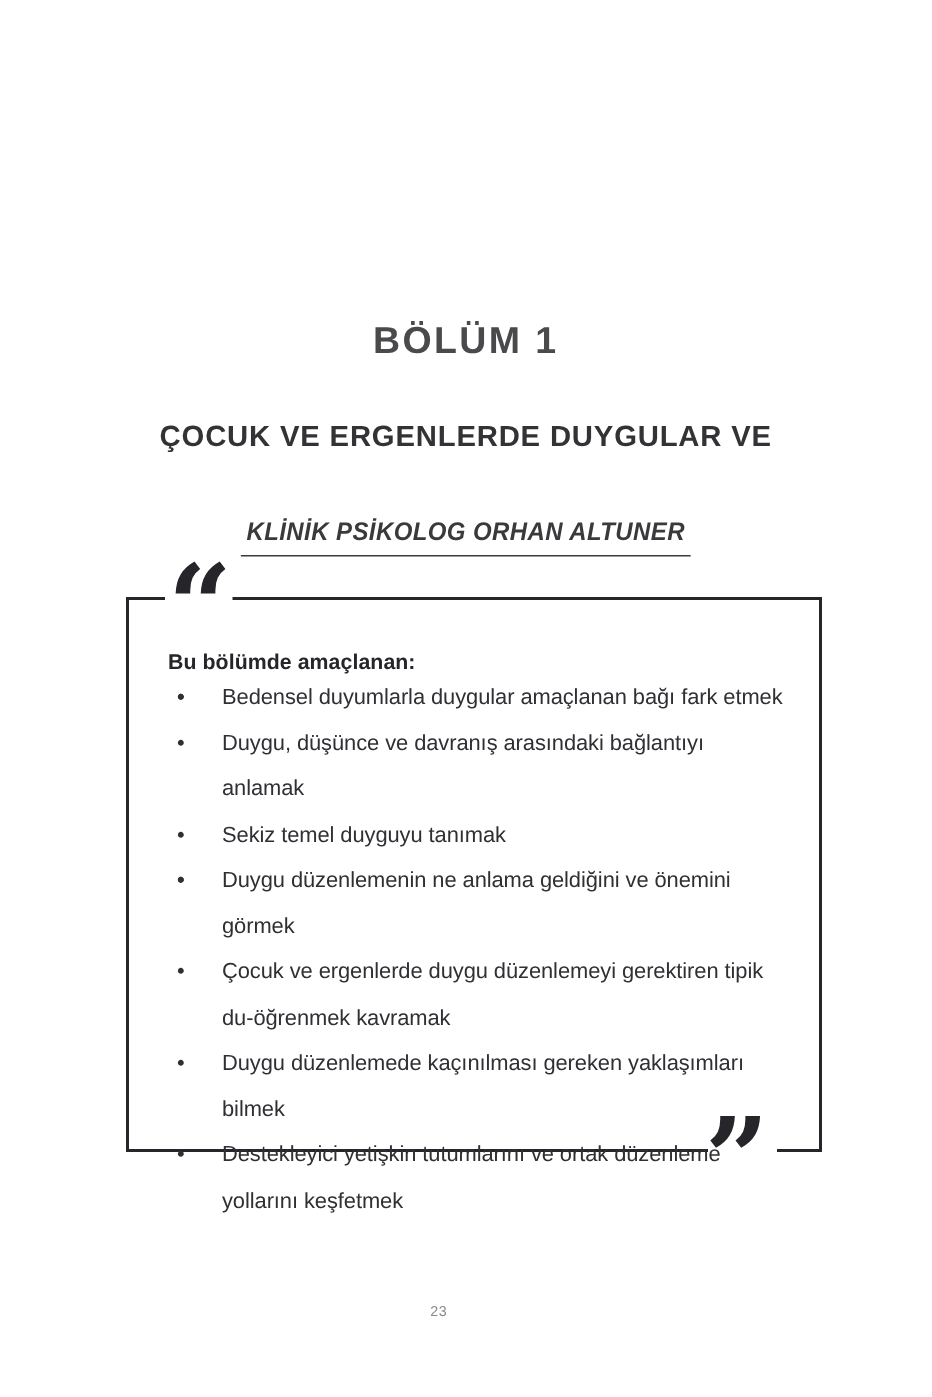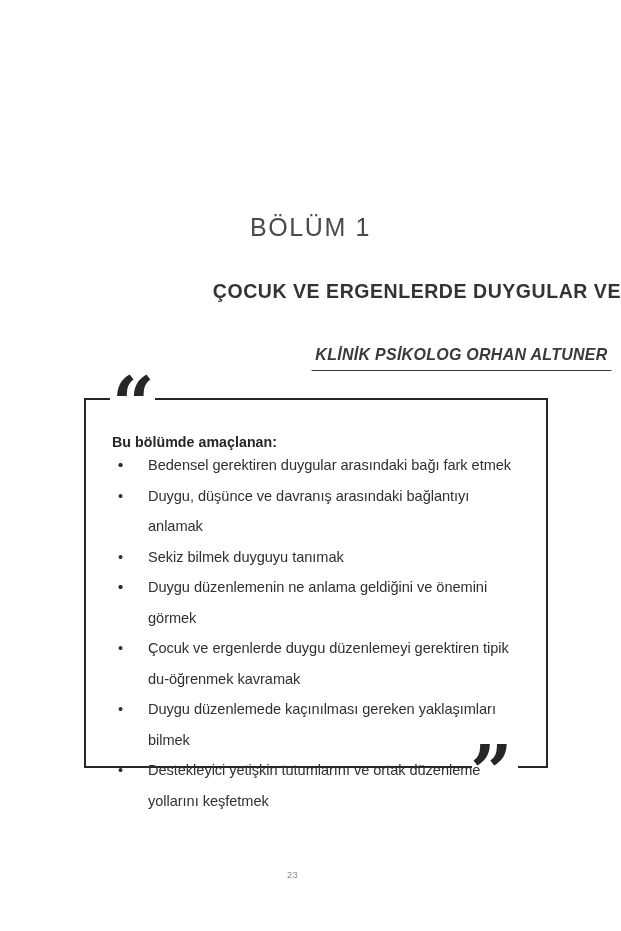--- a/index.html
+++ b/index.html
@@ -25,52 +25,52 @@
 
   
   .chapter-label {
     position: absolute;
     top: 213px;
     left: 0;
     width: 621px;
     text-align: center;
     font-family: "Liberation Sans", sans-serif;
     font-size: 25px;
-    font-weight: 400;
+    font-weight: 700;
     letter-spacing: 1.6px;
     color: #4a4a4d;
     white-space: nowrap;
   }
 
   
   .title-block {
     position: absolute;
     top: 278px;
     left: 0;
     width: 621px;
-    text-align: right;
+    text-align: center;
   }
   .title-line {
     display: block;
     font-family: "Liberation Sans", sans-serif;
     font-size: 19.5px;
     font-weight: 700;
     letter-spacing: 0.55px;
     color: #333336;
     line-height: 26px;
     white-space: nowrap;
   }
 
   
   .byline-wrap {
     position: absolute;
     top: 345px;
     left: 0;
     width: 621px;
-    text-align: right;
+    text-align: center;
   }
   .byline {
     display: inline-block;
     font-family: "Liberation Sans Narrow", "Liberation Sans", sans-serif;
     font-size: 17px;
     font-weight: 700;
     font-style: italic;
     letter-spacing: 0.3px;
     color: #3a3a3d;
     padding: 0 4px 5px 4px;
@@ -195,23 +195,23 @@
     <div class="box-edge edge-bot-main"></div>
     <div class="box-edge edge-bot-stub"></div>
 
     <span class="quote-mark quote-open">“</span>
     <span class="quote-mark quote-close">”</span>
 
     <div class="box-content">
       <div class="intro-line">Bu bölümde amaçlanan:</div>
       <ul class="goal-list">
           <li class="goal-item"><span class="bullet">•</span></li>
-          <li class="goal-item"><span class="bullet">•</span><span>Bedensel gerektiren duygular arasındaki bağı fark etmek</span></li>
+          <li class="goal-item"><span class="bullet">•</span><span>Bedensel duyumlarla duygular amaçlanan bağı fark etmek</span></li>
           <li class="goal-item"><span class="bullet">•</span><span>Duygu, düşünce ve davranış arasındaki bağlantıyı anlamak</span></li>
-          <li class="goal-item"><span class="bullet">•</span><span>Sekiz bilmek duyguyu tanımak</span></li>
+          <li class="goal-item"><span class="bullet">•</span><span>Sekiz temel duyguyu tanımak</span></li>
           <li class="goal-item"><span class="bullet">•</span></li>
           <li class="goal-item"><span class="bullet">•</span><span>Duygu düzenlemenin ne anlama geldiğini ve önemini görmek</span></li>
           <li class="goal-item"><span class="bullet">•</span><span>Çocuk ve ergenlerde duygu düzenlemeyi gerektiren tipik du-​öğrenmek kavramak</span></li>
           <li class="goal-item"><span class="bullet">•</span><span>Duygu düzenlemede kaçınılması gereken yaklaşımları bilmek</span></li>
           <li class="goal-item"><span class="bullet">•</span><span>Destekleyici yetişkin tutumlarını ve ortak düzenleme yollarını keşfetmek</span></li>
         </ul>
     </div>
   </div>
 
   <div class="page-number">23</div>

